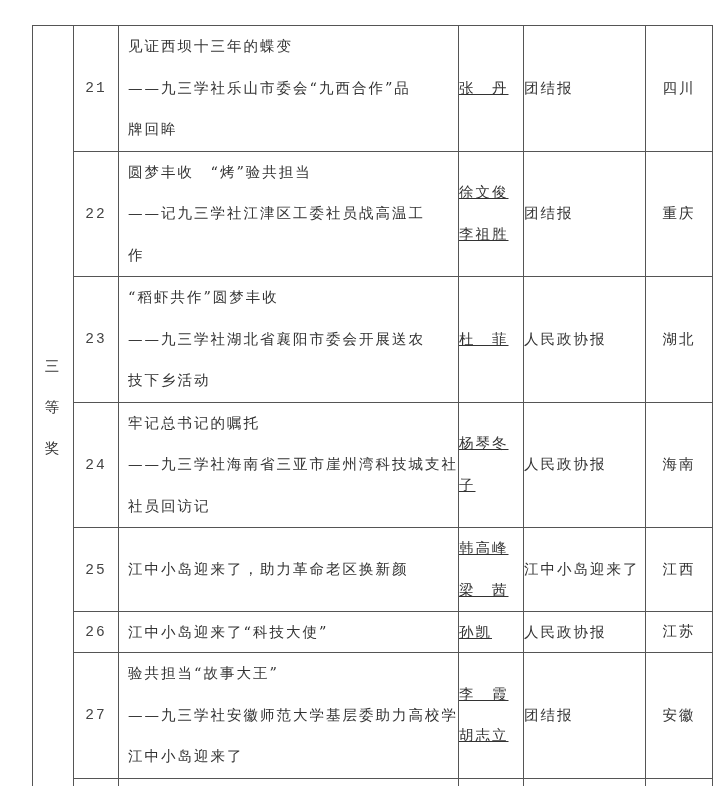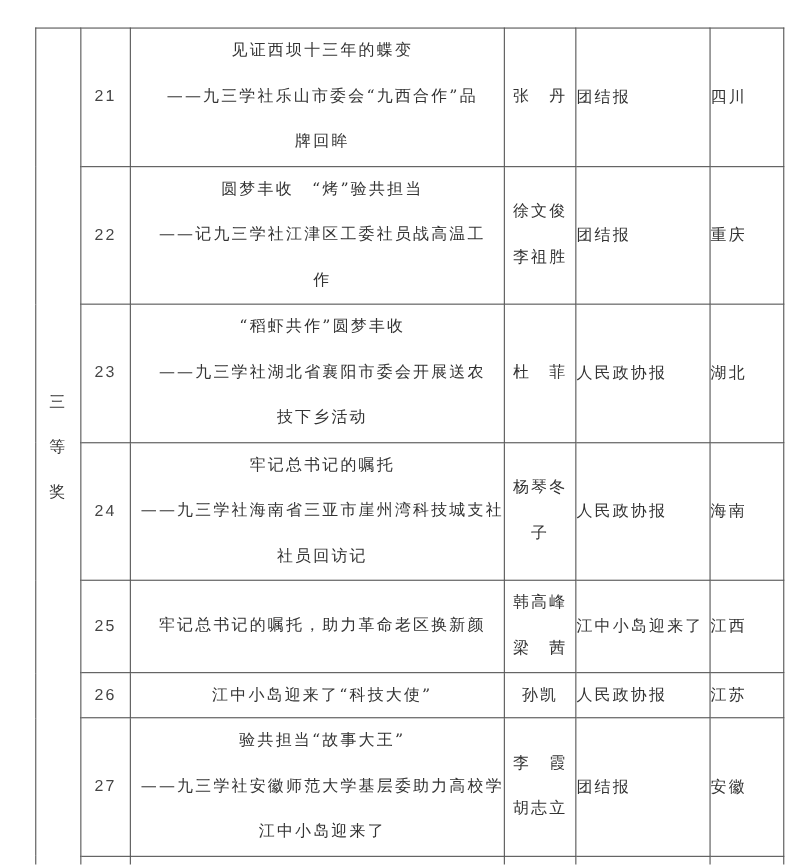--- a/index.html
+++ b/index.html
@@ -4,28 +4,28 @@
   <style>
     html, body { margin: 0; padding: 0; background: #ffffff; }
     body { width: 724px; height: 786px; overflow: hidden; position: relative;
            font-family: "DejaVu Serif", "Liberation Serif", serif; color: #333333; }
     table.awards { position: absolute; left: 32px; top: 25px; border-collapse: collapse;
                    table-layout: fixed; }
     table.awards td { border: 1.5px solid #555555; padding: 0; font-size: 14.5px;
                       letter-spacing: 2px; vertical-align: middle; }
     td.level { width: 40px; text-align: center; }
     td.level span { display: block; line-height: 41px; }
-    td.num { width: 44px; text-align: center; font-family: Liberation Sans, sans-serif;
+    td.num { width: 44px; text-align: center; font-family: Liberation Mono, monospace;
              font-size: 14px; letter-spacing: 0; color: #444; }
-    td.title { width: 300px; padding: 0 0 0 9px !important; line-height: 41.5px; text-align: center; margin-left: 28px; }
+    td.title { width: 300px; padding: 0 0 0 9px !important; line-height: 41.5px; text-align: left; margin-left: 28px; }
     td.title .line { display: block; white-space: nowrap; }
-    td.author { width: 64px; text-align: center; line-height: 41.5px; }
+    td.author { width: 64px; line-height: 41.5px; text-decoration: underline; }
     td.author .line { display: block; white-space: nowrap; }
     td.paper { width: 121px; }
-    td.region { width: 66px; text-align: left; }
+    td.region { width: 66px; text-align: center; font-family: Liberation Mono, monospace; }
     tr.r21 td, tr.r22 td, tr.r23 td, tr.r24 td, tr.r27 td { height: 123px; }
     tr.r25 td { height: 82px; }
     tr.r26 td { height: 40px; line-height: 40px; }
     tr.r28 td { height: 10px; }
   </style>
 </head>
 <body>
 
 <table class="awards">
   <tbody>
@@ -88,21 +88,21 @@
         <span class="line">杨琴冬</span>
         <span class="line">子</span>
       </td>
       <td class="paper">人民政协报</td>
       <td class="region">海南</td>
     </tr>
 
     <tr class="r25">
       <td class="num">25</td>
       <td class="title">
-        <span class="line">牢记总书记的嘱托，助力革命老区换新颜</span>
+        <span class="line">江中小岛迎来了，助力革命老区换新颜</span>
       </td>
       <td class="author">
         <span class="line">韩高峰</span>
         <span class="line">梁　茜</span>
       </td>
       <td class="paper">江中小岛迎来了</td>
       <td class="region">江西</td>
     </tr>
 
     <tr class="r26">

